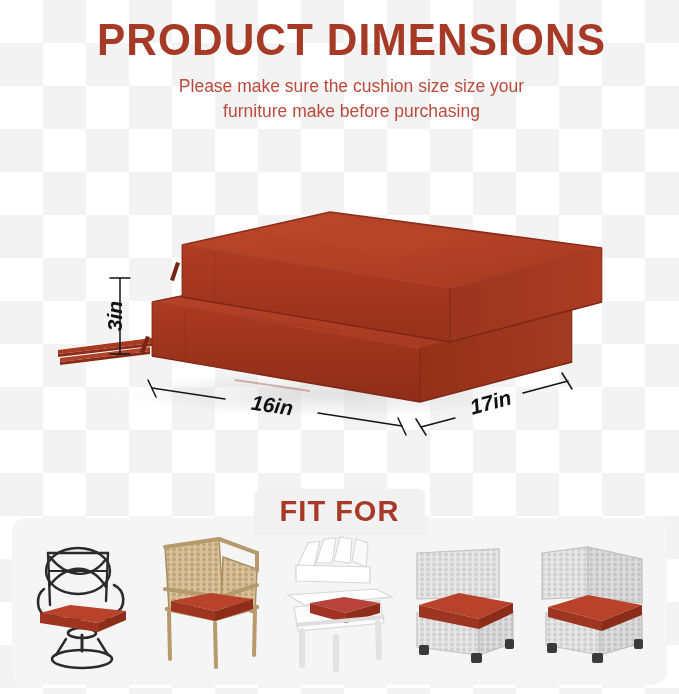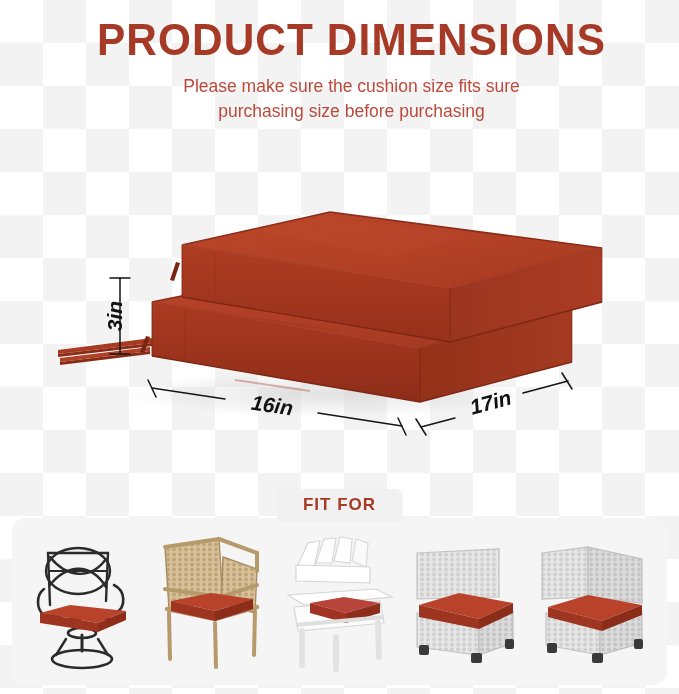--- a/index.html
+++ b/index.html
@@ -43,21 +43,21 @@
   
   #fitfor-badge{
     position:absolute;left:50%;top:489px;transform:translateX(-50%);
     background:#F1F1F1;
     border-radius:7px 7px 0 0;
     padding:6px 26px 7px 26px;
     z-index:7;
     box-shadow:0 -1px 2px rgba(0,0,0,.015);
   }
   #fitfor-text{
-    font-size:17px;font-weight:bold;color:#A63A26;letter-spacing:1px;
+    font-size:29px;font-weight:bold;color:#A63A26;letter-spacing:1px;
     font-family:"Liberation Sans Narrow","Liberation Sans",sans-serif;
     white-space:nowrap;
   }
 
   
   #fit-panel{
     position:absolute;left:12px;top:518px;width:655px;height:167px;
     background:#F5F5F5;border-radius:14px;z-index:6;
     display:flex;align-items:center;justify-content:space-around;
     box-sizing:border-box;padding:0 10px;
@@ -69,22 +69,22 @@
   .fit-item svg{display:block;}
 </style>
 </head>
 <body>
 
 <div id="bg-pattern"></div>
 
 <div id="header">
   <div id="title">PRODUCT DIMENSIONS</div>
   <div id="subtitle">
-    <span>Please make sure the cushion size fits sure</span>
-    <span>purchasing size before purchasing</span>
+    <span>Please make sure the cushion size size your</span>
+    <span>furniture make before purchasing</span>
   </div>
 </div>
 
 <div id="stage">
   <svg viewBox="0 0 679 330" xmlns="http://www.w3.org/2000/svg">
     <defs>
       <linearGradient id="gTopU" x1="0" y1="0" x2="1" y2="1">
         <stop offset="0%" stop-color="#BD4629"></stop>
         <stop offset="55%" stop-color="#B24126"></stop>
         <stop offset="100%" stop-color="#A63920"></stop>

